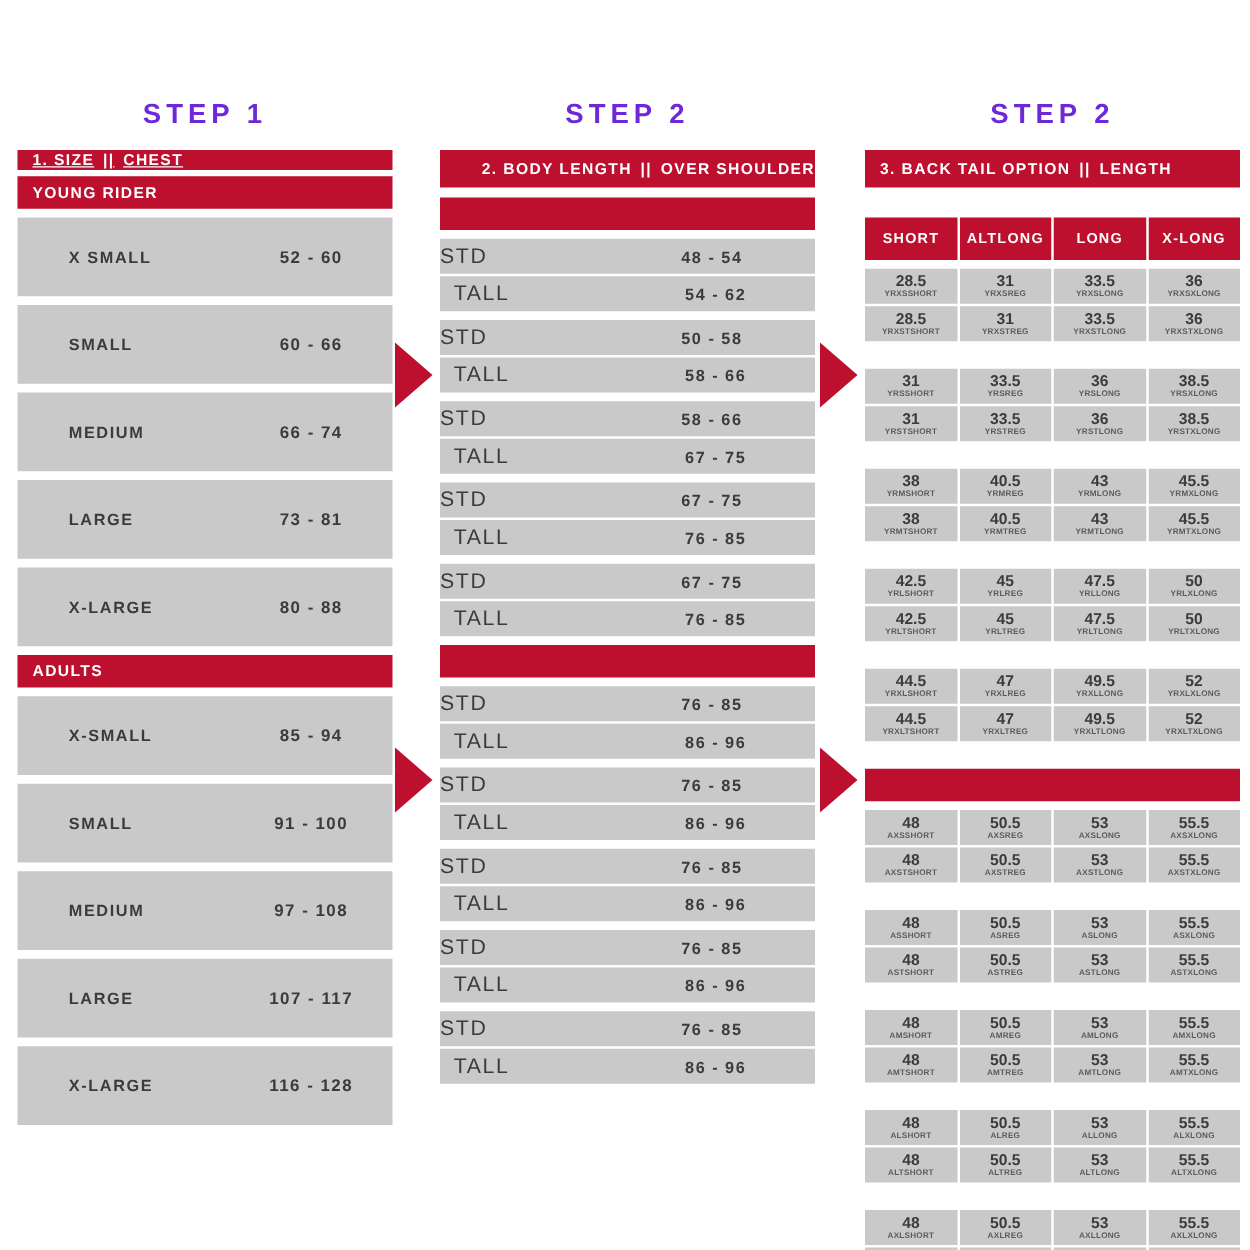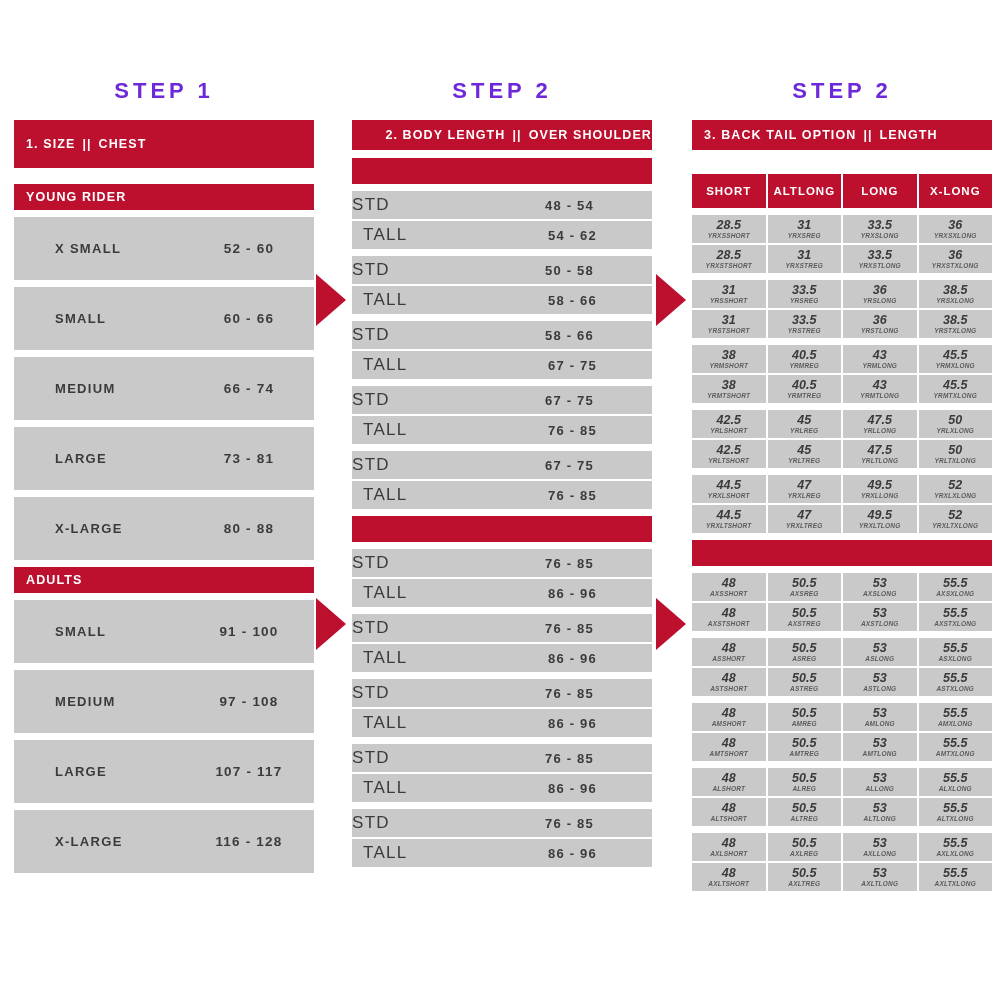--- a/index.html
+++ b/index.html
@@ -50,21 +50,21 @@
 
   .col {
     position: absolute;
     box-sizing: border-box;
   }
   #col1 { left: 14px;  top: 120px; width: 300px; }
   #col2 { left: 352px; top: 120px; width: 300px; }
   #col3 { left: 692px; top: 120px; width: 300px; }
 
   
-  .c1-head { height: 48px; margin-bottom: 16px; }
+  .c1-head { height: 16px; margin-bottom: 5px; text-decoration: underline; }
   .group-bar { height: 26px; margin-bottom: 7px; }
   .size-row {
     height: 63px;
     background: #c9c9c9;
     display: flex;
     align-items: center;
     margin-bottom: 7px;
     color: #3b3b3b;
     padding-left: 29px;
   }
@@ -132,21 +132,21 @@
     display: flex;
     align-items: center;
     justify-content: center;
   }
   .c3-subhead div + div { margin-left: 2px; }
   .c3-spacer-bar {
     height: 26px;
     background: #bd0f2e;
     margin-bottom: 7px;
   }
-  .tail-group { margin-bottom: 7px; font-style: italic; }
+  .tail-group { margin-bottom: 22px; }
   .tail-row { display: flex; }
   .tail-row + .tail-row { margin-top: 2px; }
   .tail-cell {
     flex: 1;
     background: #c9c9c9;
     height: 28px;
     display: flex;
     flex-direction: column;
     align-items: center;
     justify-content: center;
@@ -214,20 +214,24 @@
         <div class="size-row">
           <div class="label">LARGE</div>
           <div class="value">73 - 81</div>
         </div>
         <div class="size-row">
           <div class="label">X-LARGE</div>
           <div class="value">80 - 88</div>
         </div>
         <div class="red-bar group-bar">
           <span>ADULTS</span>
+        </div>
+        <div class="size-row">
+          <div class="label">X-SMALL</div>
+          <div class="value">85 - 94</div>
         </div>
         <div class="size-row">
           <div class="label">SMALL</div>
           <div class="value">91 - 100</div>
         </div>
         <div class="size-row">
           <div class="label">MEDIUM</div>
           <div class="value">97 - 108</div>
         </div>
         <div class="size-row">

